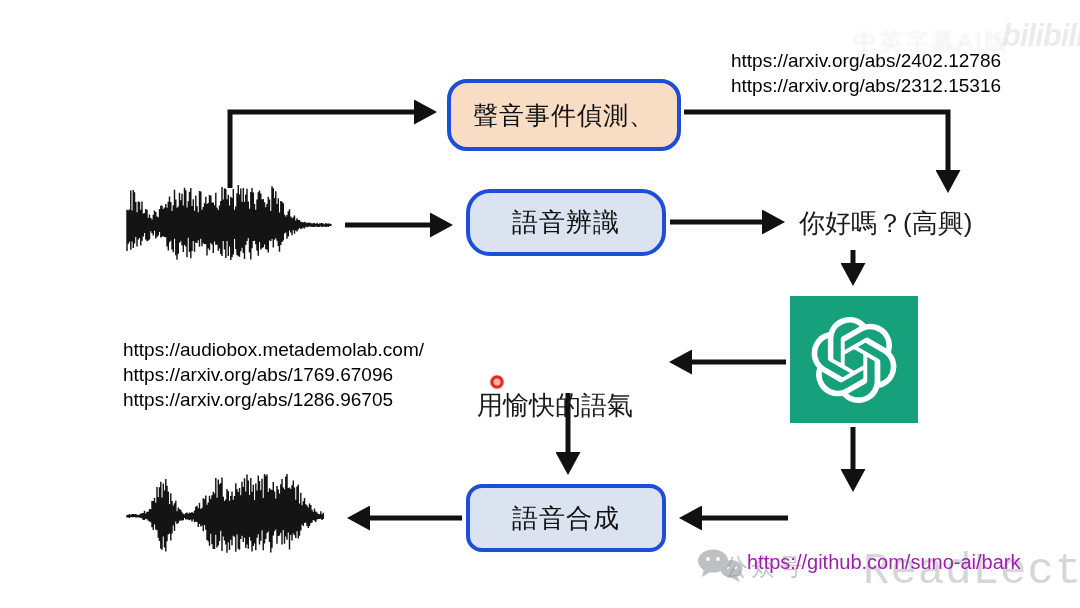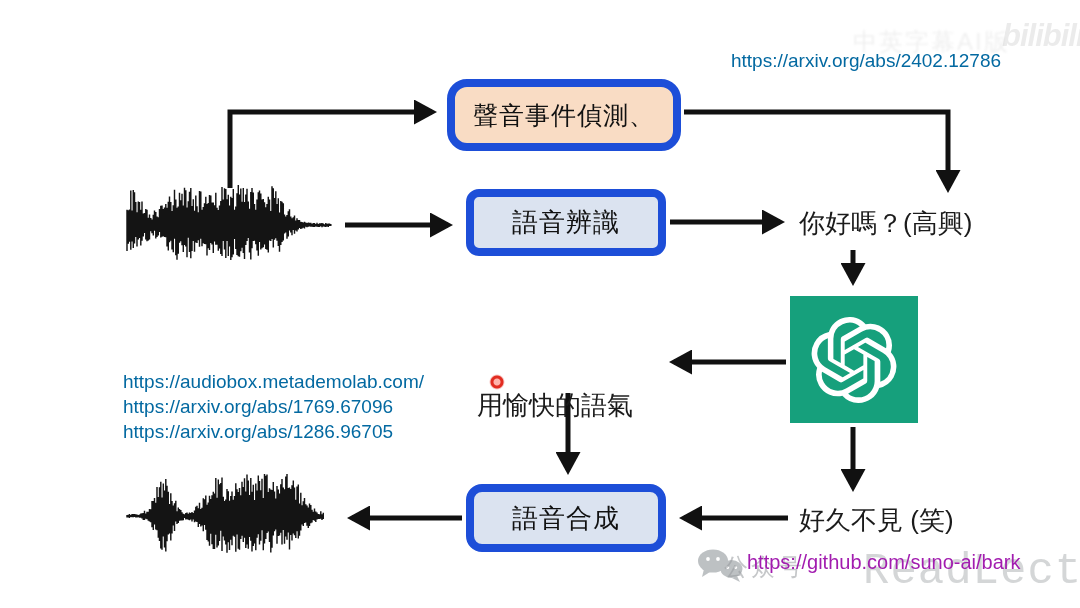--- a/index.html
+++ b/index.html
@@ -3,36 +3,36 @@
 <meta charset="utf-8">
 <style>
   html,body{margin:0;padding:0;background:#ffffff;}
   #canvas{
     position:relative;width:1080px;height:608px;background:#ffffff;
     overflow:hidden;font-family:"Liberation Sans","DejaVu Sans",sans-serif;color:#1a1a1a;
   }
   .abs{position:absolute;}
   
   .node{
-    box-sizing:border-box;border:8px solid #1d4ed8;display:flex;flex-direction:column;
+    box-sizing:border-box;border:4px solid #1d4ed8;display:flex;flex-direction:column;
     align-items:center;justify-content:center;text-align:left;
     font-size:26px;letter-spacing:1px;color:#111;line-height:33px;
   }
   .node.event{left:447px;top:79px;width:234px;height:72px;border-radius:20px;font-size:25px;}
-  .node.asr{left:466px;top:189px;width:200px;height:67px;border-radius:13px;}
+  .node.asr{left:466px;top:189px;width:200px;height:67px;border-radius:24px;}
   .node.tts{left:466px;top:484px;width:200px;height:68px;border-radius:16px;}
   
   .lbl{font-size:26px;color:#1b1b1b;white-space:nowrap;}
   .lbl.hello{left:799px;top:206px;}
   .lbl.tone{left:477px;top:348px;margin-top:40px;}
   .lbl.longtime{left:799px;top:503px;}
   
-  .url{font-size:19px;color:#0369a1;line-height:25px;white-space:nowrap;}
+  .url{font-size:19px;color:#000000;line-height:25px;white-space:nowrap;}
   .urls-top{left:731px;top:48px;}
-  .urls-left{left:123px;top:369px;}
+  .urls-left{left:123px;top:337px;}
   .url-bottom{left:747px;top:550px;font-size:20px;color:#a21caf;z-index:5;}
   
   .gpt-square{left:790px;top:296px;width:128px;height:127px;display:flex;align-items:center;justify-content:center;}
   .gpt-label{left:927px;top:341px;font-size:31px;font-weight:600;color:#141414;letter-spacing:0.5px;}
   
   .wm-top{left:853px;top:26px;font-size:24px;color:rgba(110,110,110,0.10);
           filter:blur(1px);letter-spacing:2px;white-space:nowrap;z-index:1;}
   .wm-bili{left:1002px;top:18px;font-size:31px;font-weight:bold;font-style:italic;
            color:rgba(60,60,60,0.10);letter-spacing:-1px;white-space:nowrap;z-index:1;}
   .wm-bottom{left:724px;top:551px;font-size:24px;color:rgba(150,153,156,0.55);
@@ -85,30 +85,30 @@
   <div class="abs node asr" style="background: rgb(219, 227, 240);">
     <span>語音辨識</span>
   </div>
 
   <div class="abs node tts" style="background: rgb(219, 227, 240);">
     <span>語音合成</span>
   </div>
 
   <div class="abs lbl hello">你好嗎？(高興)</div>
   <div class="abs lbl tone">用愉快的語氣</div>
-  <div class="abs lbl longtime">好久不見 (笑)</div>
 
   <div class="abs gpt-square" style="background: rgb(22, 160, 124);">
     <svg width="86" height="86" viewBox="0 0 24 24">
       <path fill="#ffffff" d="M22.2819 9.8211a5.9847 5.9847 0 0 0-.5157-4.9108 6.0462 6.0462 0 0 0-6.5098-2.9A6.0651 6.0651 0 0 0 4.9807 4.1818a5.9847 5.9847 0 0 0-3.9977 2.9 6.0462 6.0462 0 0 0 .7427 7.0966 5.98 5.98 0 0 0 .511 4.9107 6.051 6.051 0 0 0 6.5146 2.9001A5.9847 5.9847 0 0 0 13.2599 24a6.0557 6.0557 0 0 0 5.7718-4.2058 5.9894 5.9894 0 0 0 3.9977-2.9001 6.0557 6.0557 0 0 0-.7475-7.073zM13.2599 22.4301a4.4755 4.4755 0 0 1-2.8764-1.0408l.1419-.0804 4.7783-2.7582a.7948.7948 0 0 0 .3927-.6813v-6.7369l2.02 1.1686a.071.071 0 0 1 .038.0615v5.5826a4.504 4.504 0 0 1-4.4945 4.4849zm-9.6607-4.1254a4.4708 4.4708 0 0 1-.5346-3.0137l.142.0852 4.783 2.7582a.7712.7712 0 0 0 .7806 0l5.8428-3.3685v2.3324a.0804.0804 0 0 1-.0332.0615L9.74 19.9502a4.4992 4.4992 0 0 1-6.1408-1.6464zM2.3408 7.8956a4.485 4.485 0 0 1 2.3655-1.9728V11.6a.7664.7664 0 0 0 .3879.6765l5.8144 3.3543-2.0201 1.1685a.0757.0757 0 0 1-.071 0l-4.8303-2.7865A4.504 4.504 0 0 1 2.3408 7.8956zm16.5963 3.8558L13.1038 8.364 15.1192 7.2a.0757.0757 0 0 1 .071 0l4.8303 2.7913a4.4944 4.4944 0 0 1-.6765 8.1042v-5.6772a.79.79 0 0 0-.407-.667zm2.0107-3.0231l-.142-.0852-4.7735-2.7818a.7759.7759 0 0 0-.7854 0L9.409 9.2297V6.8974a.0662.0662 0 0 1 .0284-.0615l4.8303-2.7866a4.4992 4.4992 0 0 1 6.6802 4.66zM8.3065 12.863l-2.02-1.1638a.0804.0804 0 0 1-.038-.0567V6.0742a4.4992 4.4992 0 0 1 7.3757-3.4537l-.142.0805L8.704 5.459a.7948.7948 0 0 0-.3927.6813zm1.0976-2.3654l2.602-1.4998 2.6069 1.4998v2.9994l-2.5974 1.4997-2.6067-1.4997Z"></path>
     </svg>
   </div>
 
   <div class="abs urls-top">
     <div class="url">https://arxiv.org/abs/2402.12786</div>
+    <div class="url">https://arxiv.org/abs/2312.15316</div>
   </div>
   <div class="abs urls-left">
     <div class="url">https://audiobox.metademolab.com/</div>
     <div class="url">https://arxiv.org/abs/1769.67096</div>
     <div class="url">https://arxiv.org/abs/1286.96705</div>
   </div>
   <div class="abs url url-bottom">https://github.com/suno-ai/bark</div>
 
   <div class="abs wm-top">中英字幕AI版</div>
   <div class="abs wm-bili">bilibili</div>

